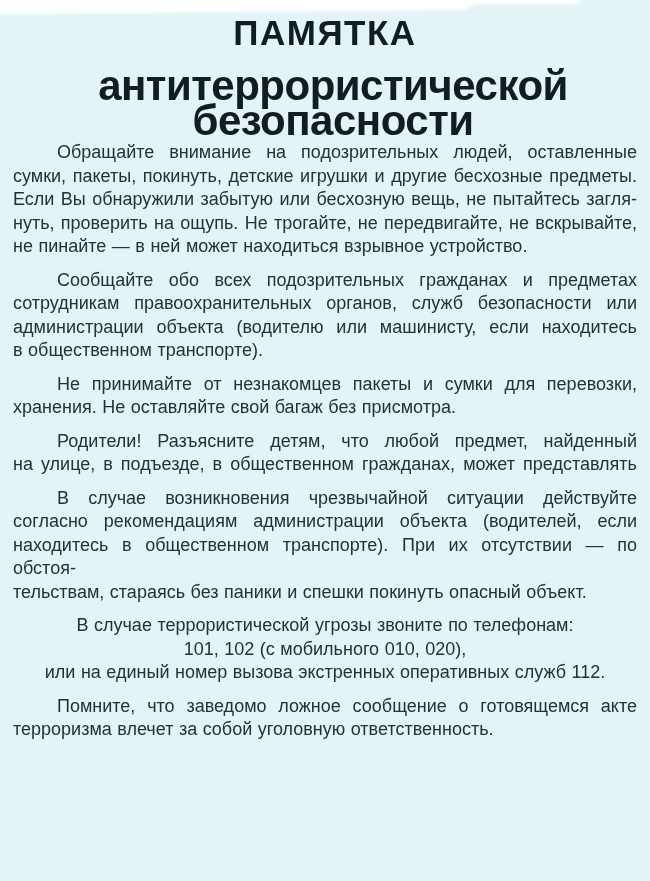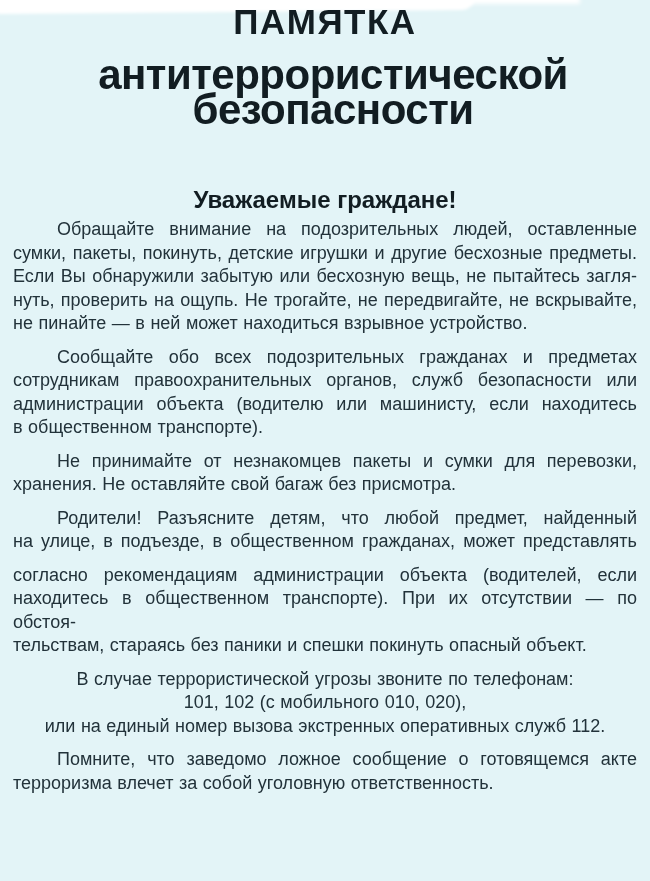--- a/index.html
+++ b/index.html
@@ -34,21 +34,21 @@
     width: 150px;
     height: 8px;
     background: #ffffff;
     filter: blur(2px);
   }
   header {
     position: relative;
     text-align: center;
   }
   .title {
-    margin: 0;
+    margin: 11px;
     padding-top: 2px;
     font-size: 35px;
     line-height: 40px;
     font-weight: bold;
     letter-spacing: 1.5px;
     color: var(--heading, #121d22);
   }
   .subtitle {
     margin: 15px 0 0 16px;
     font-size: 42px;
@@ -96,21 +96,20 @@
 <div class="page">
   <div class="scan-artifact"></div>
   <div class="scan-artifact-2"></div>
 
   <header>
     <h1 class="title">ПАМЯТКА</h1>
     <h2 class="subtitle">
       <span class="subtitle-line">антитеррористической</span>
       <span class="subtitle-line">безопасности</span>
     </h2>
-    <h3 class="greeting">Уважаемые граждане!</h3>
   </header>
 
   <main id="body-text">
       <div class="para">
         <div class="line first-line"><span>Обращайте внимание на подозрительных людей, оставленные</span></div>
         <div class="line"><span>сумки, пакеты, покинуть, детские игрушки и другие бесхозные предметы.</span></div>
         <div class="line"><span>Если Вы обнаружили забытую или бесхозную вещь, не пытайтесь загля-</span></div>
         <div class="line"><span>нуть, проверить на ощупь. Не трогайте, не передвигайте, не вскрывайте,</span></div>
         <div class="line last-line"><span>не пинайте — в ней может находиться взрывное устройство.</span></div>
       </div>
@@ -122,20 +121,21 @@
       </div>
       <div class="para">
         <div class="line first-line"><span>Не принимайте от незнакомцев пакеты и сумки для перевозки,</span></div>
         <div class="line last-line"><span>хранения. Не оставляйте свой багаж без присмотра.</span></div>
       </div>
       <div class="para">
         <div class="line first-line"><span>Родители! Разъясните детям, что любой предмет, найденный</span></div>
         <div class="line"><span>на улице, в подъезде, в общественном гражданах, может представлять</span></div>
       </div>
       <div class="para">
+        <div class="line first-line"><span>В случае возникновения чрезвычайной ситуации действуйте</span></div>
         <div class="line"><span>согласно рекомендациям администрации объекта (водителей, если</span></div>
         <div class="line"><span>находитесь в общественном транспорте). При их отсутствии — по обстоя-</span></div>
         <div class="line last-line"><span>тельствам, стараясь без паники и спешки покинуть опасный объект.</span></div>
       </div>
       <div class="para center">
         <div class="line"><span>В случае террористической угрозы звоните по телефонам:</span></div>
         <div class="line"><span class="b">101, 102</span><span> (с мобильного </span><span class="b">010, 020</span><span>),</span></div>
         <div class="line"><span>или на единый номер вызова экстренных оперативных служб </span><span class="b">112</span><span>.</span></div>
       </div>
       <div class="para">

